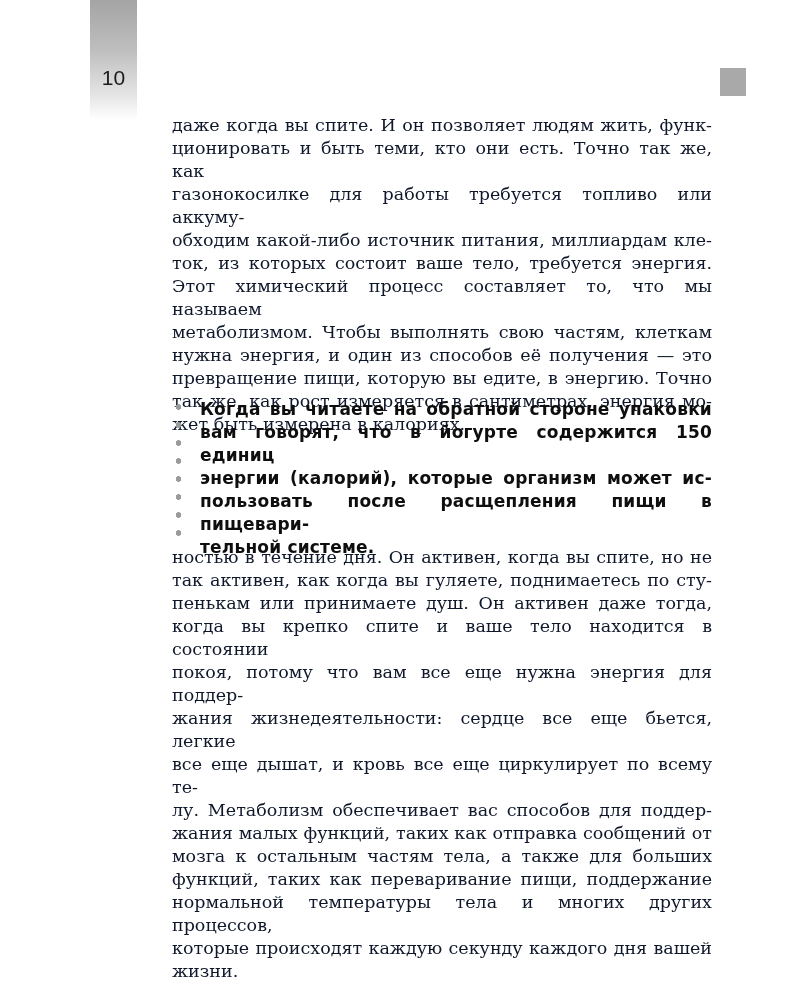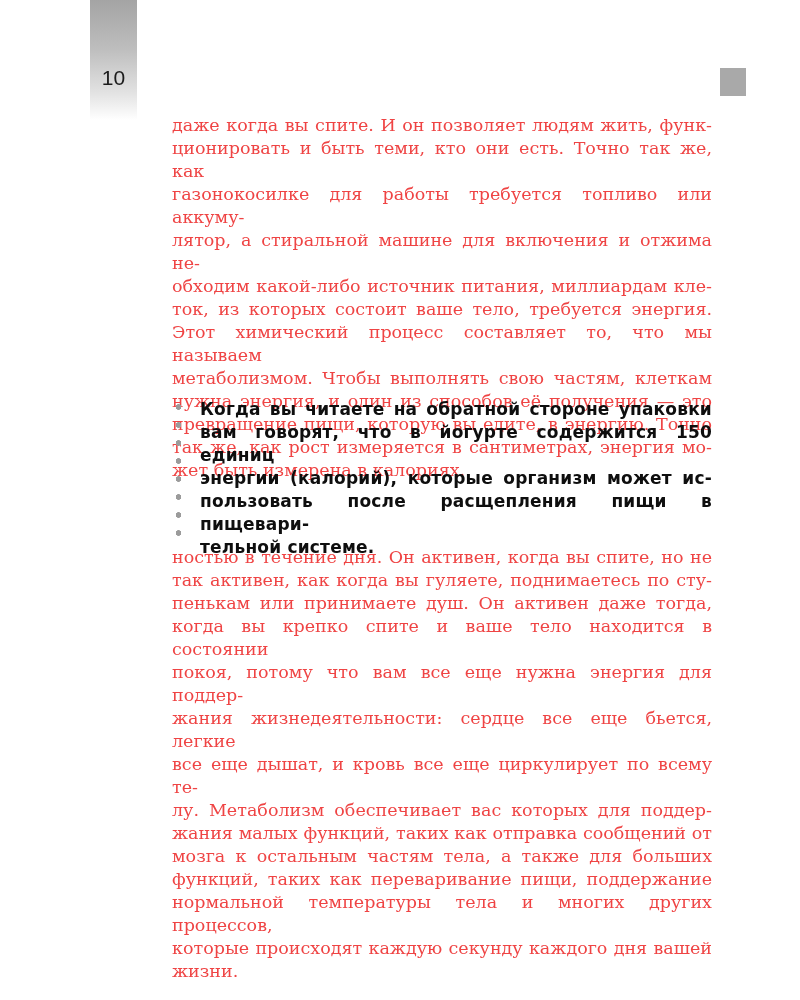--- a/index.html
+++ b/index.html
@@ -47,21 +47,21 @@
     left: 720px; top: 68px;
     width: 31px; height: 28px;
     background: #a9a9a9;
   }
 
   
   .textblock { position: absolute; }
   .textblock .line {
     font-size: 17.5px;
     line-height: 23px;
-    color: #ef4444;
+    color: #0f172a;
     text-align: justify;
     text-align-last: justify;
     white-space: normal;
   }
   .textblock .line.last-line { text-align-last: left; }
 
   .para-1 { left: 172px; top: 114px; width: 540px; }
   .para-2 { left: 172px; top: 546px; width: 540px; }
 
   
@@ -94,21 +94,20 @@
   <div class="page-number">10</div>
 
 
   <div class="header-square"></div>
 
   <div class="textblock para-1">
 
   <div class="line">даже когда вы спите. И он позволяет людям жить, функ-</div>
       <div class="line">ционировать и быть теми, кто они есть. Точно так же, как</div>
       <div class="line">газонокосилке для работы требуется топливо или аккуму-</div>
-      <div class="line">лятор, а стиральной машине для включения и отжима не-</div>
       <div class="line">обходим какой-либо источник питания, миллиардам кле-</div>
       <div class="line">ток, из которых состоит ваше тело, требуется энергия.</div>
       <div class="line">Этот химический процесс составляет то, что мы называем</div>
       <div class="line">метаболизмом. Чтобы выполнять свою частям, клеткам</div>
       <div class="line">нужна энергия, и один из способов её получения — это</div>
       <div class="line">превращение пищи, которую вы едите, в энергию. Точно</div>
       <div class="line">так же, как рост измеряется в сантиметрах, энергия мо-</div>
       <div class="line last-line">жет быть измерена в калориях.</div>
     </div>
 
@@ -125,21 +124,21 @@
 
   <div class="textblock para-2">
 
       <div class="line">ностью в течение дня. Он активен, когда вы спите, но не</div>
       <div class="line">так активен, как когда вы гуляете, поднимаетесь по сту-</div>
       <div class="line">пенькам или принимаете душ. Он активен даже тогда,</div>
       <div class="line">когда вы крепко спите и ваше тело находится в состоянии</div>
       <div class="line">покоя, потому что вам все еще нужна энергия для поддер-</div>
       <div class="line">жания жизнедеятельности: сердце все еще бьется, легкие</div>
       <div class="line">все еще дышат, и кровь все еще циркулирует по всему те-</div>
-      <div class="line">лу. Метаболизм обеспечивает вас которых для поддер-</div>
+      <div class="line">лу. Метаболизм обеспечивает вас способов для поддер-</div>
       <div class="line">жания малых функций, таких как отправка сообщений от</div>
       <div class="line">мозга к остальным частям тела, а также для больших</div>
       <div class="line">функций, таких как переваривание пищи, поддержание</div>
       <div class="line">нормальной температуры тела и многих других процессов,</div>
       <div class="line">которые происходят каждую секунду каждого дня вашей</div>
       <div class="line last-line">жизни.</div>
     </div>
 
 </div>
 

